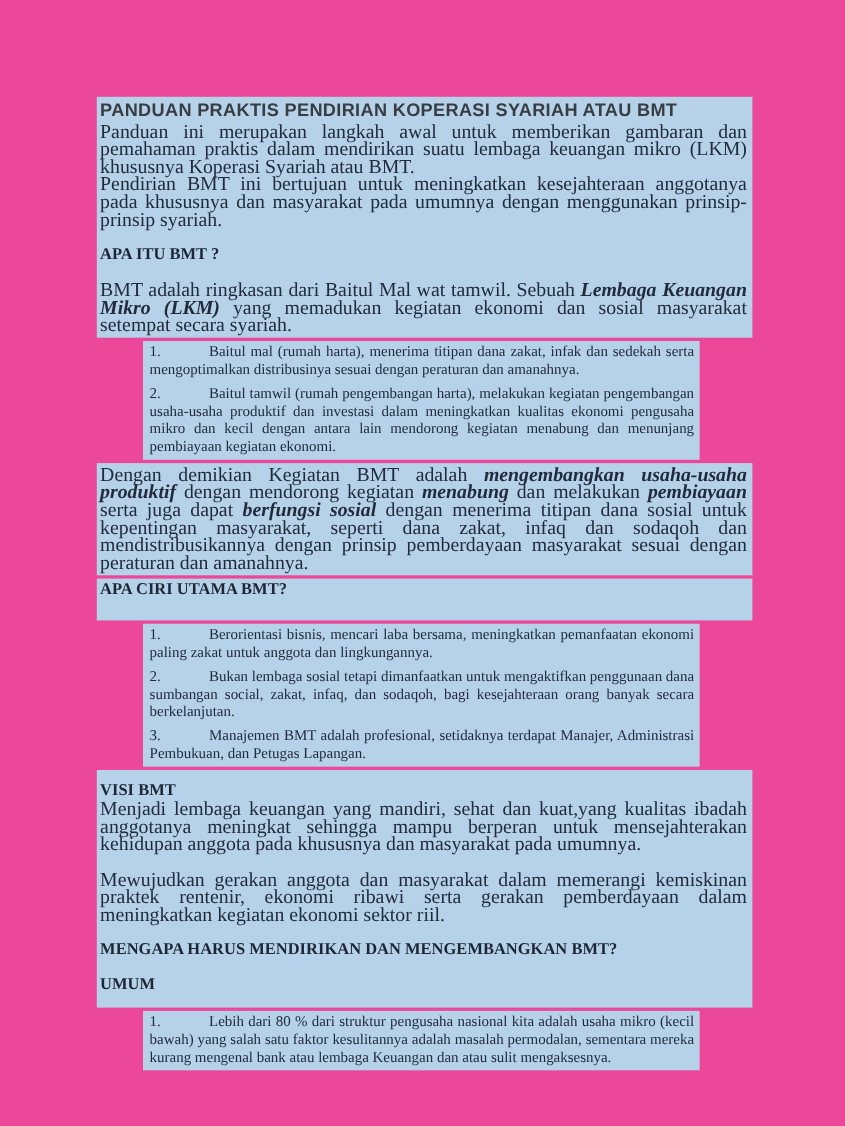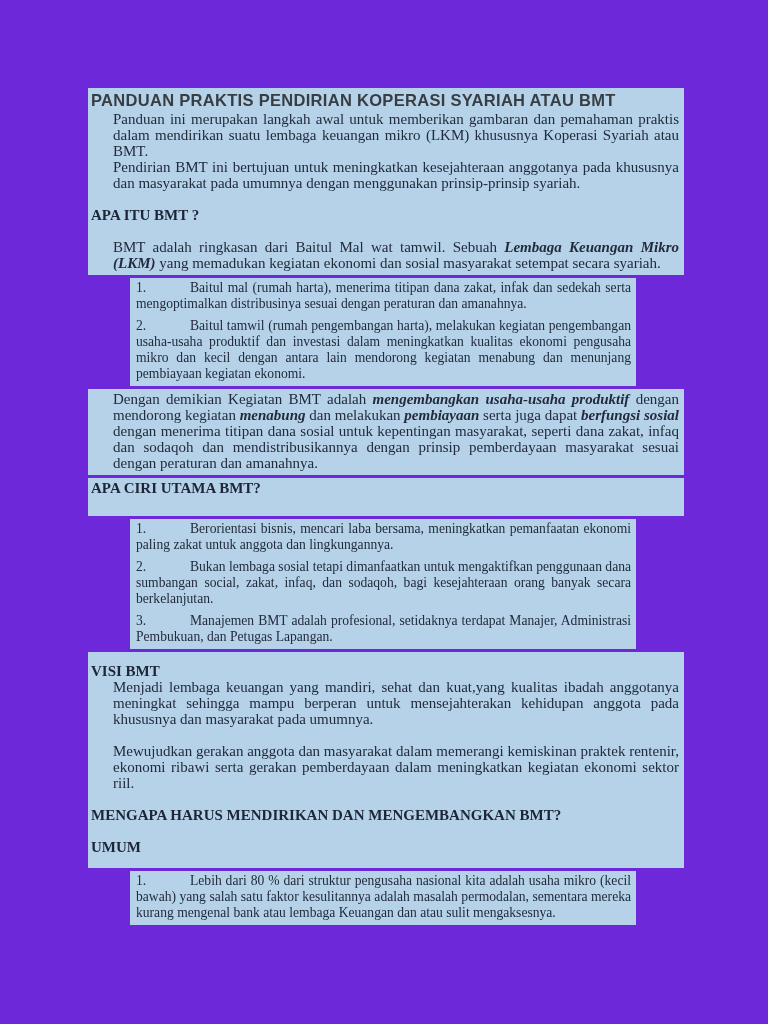--- a/index.html
+++ b/index.html
@@ -6,21 +6,21 @@
   html, body { background: #ffffff; }
   body {
     width: 768px; height: 1024px;
     font-family: "Liberation Serif", serif;
     color: #222b3c;
     overflow: hidden;
   }
   .page {
     position: relative;
     width: 768px; height: 1024px;
-    background: #6d28d9;
+    background: #ec4899;
     padding: 88px 84px 0 88px;
   }
   .block {
     background: #b6d2e8;
     width: 596px;
     padding: 2px 5px 4px 3px;
     margin-bottom: 3px;
   }
   .block.indent {
     width: 506px;
@@ -29,24 +29,23 @@
   }
   .doc-title {
     font-family: "Liberation Sans", sans-serif;
     font-size: 16.5px;
     font-weight: bold;
     letter-spacing: 0.3px;
     line-height: 21px;
     color: #383d44;
   }
   p.body-text {
-    font-size: 15px;
+    font-size: 18px;
     line-height: 16px;
     text-align: justify;
-    margin-left: 22px;
   }
   h2.sub-heading {
     font-size: 15px;
     font-weight: bold;
     line-height: 16px;
     color: #1d2636;
   }
   .blank { height: 16px; }
   .blank-sm { height: 9px; }
   .bi { font-weight: bold; font-style: italic; }

